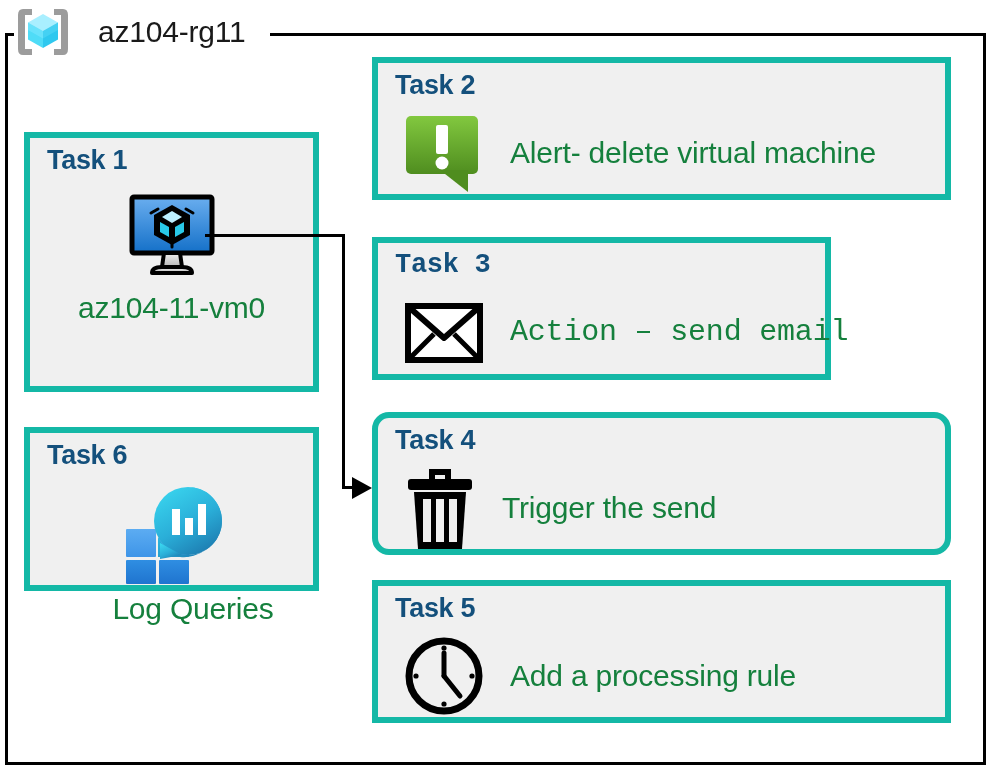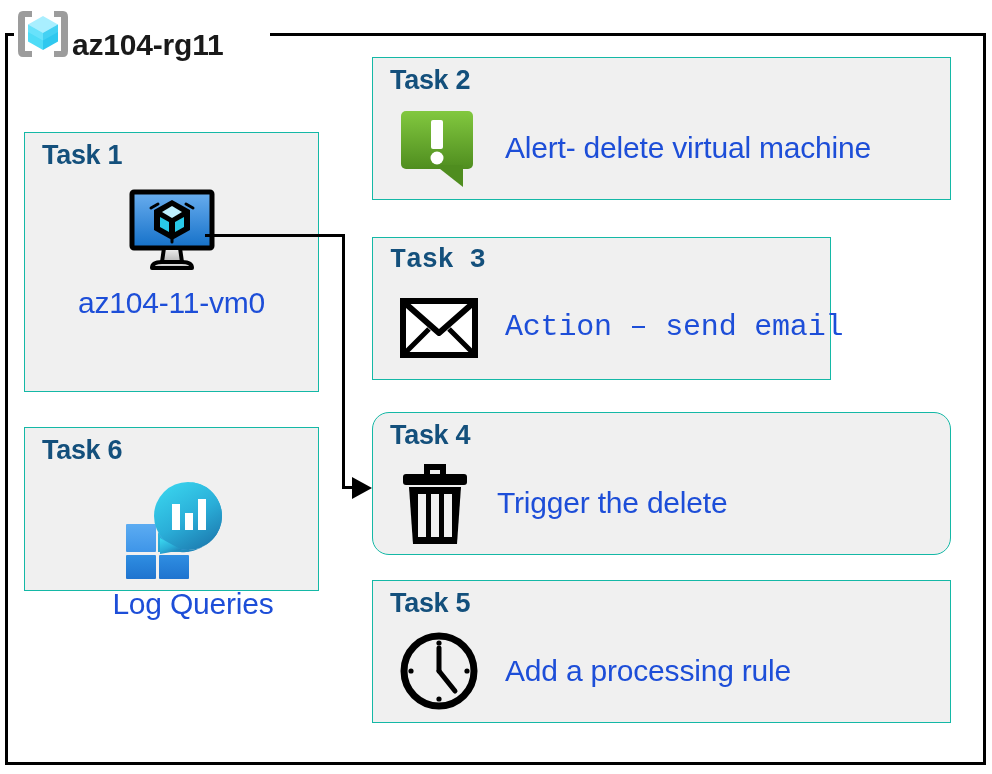--- a/index.html
+++ b/index.html
@@ -22,45 +22,45 @@
   .rg-top-left{
     position:absolute;left:5px;top:33px;width:14px;height:3px;background:#000;
   }
   .rg-top-right{
     position:absolute;left:270px;top:33px;width:716px;height:3px;background:#000;
   }
 
   
   .rg-header{
     position:absolute;left:14px;top:4px;height:56px;
-    display:flex;align-items:flex-end;gap:0;
-    background:#ffffff;padding:0 6px 0 0;font-weight:bold;
+    display:flex;align-items:center;gap:26px;
+    background:#ffffff;padding:0 6px 0 0;
   }
   .rg-icon{
     position:relative;width:58px;height:52px;flex:0 0 auto;
   }
   .rg-icon svg{display:block;}
   .rg-title{
     font-size:30px;color:#1a1a1a;line-height:1;white-space:nowrap;
     font-family:"Liberation Sans","DejaVu Sans",sans-serif;
     letter-spacing:-0.2px;
   }
 
   
   .card{
     position:absolute;box-sizing:border-box;
-    background:#f0f0f0;border:1px solid #14b8a6;
+    background:#f0f0f0;border:6px solid #14b8a6;
   }
   .card-title{
     position:absolute;left:17px;top:9px;
     font-weight:bold;font-size:27px;color:#14507c;line-height:1;
     letter-spacing:-0.3px;white-space:nowrap;
   }
   .card-label{
-    font-size:30px;color:#1d4ed8;line-height:1.05;white-space:nowrap;
+    font-size:30px;color:#15803d;line-height:1.05;white-space:nowrap;
     letter-spacing:-0.2px;
   }
 
   
   .card-left .icon-wrap{
     position:absolute;left:0;right:0;display:flex;justify-content:center;
   }
   .card-left .cap{
     position:absolute;left:0;right:0;text-align:center;
   }
@@ -242,21 +242,21 @@
 
           <rect x="6" y="14" width="64" height="11" rx="3" fill="#000"></rect>
 
           <path d="M12 27 L64 27 L60 84 L16 84 Z" fill="#000"></path>
 
           <rect x="21" y="34" width="8" height="43" fill="#f0f0f0"></rect>
           <rect x="34" y="34" width="8" height="43" fill="#f0f0f0"></rect>
           <rect x="47" y="34" width="8" height="43" fill="#f0f0f0"></rect>
         </svg>
       </div>
-      <div class="card-label">Trigger the delete</div>
+      <div class="card-label">Trigger the send</div>
     </div>
   </div>
 
   <div class="card card-right" id="task5">
     <div class="card-title">Task 5</div>
     <div class="row">
       <div class="ic">
         <svg width="84" height="84" viewBox="0 0 84 84" aria-hidden="true">
           <circle cx="42" cy="42" r="35" fill="none" stroke="#000" stroke-width="7"></circle>
           <circle cx="42" cy="14" r="2.6" fill="#000"></circle>

